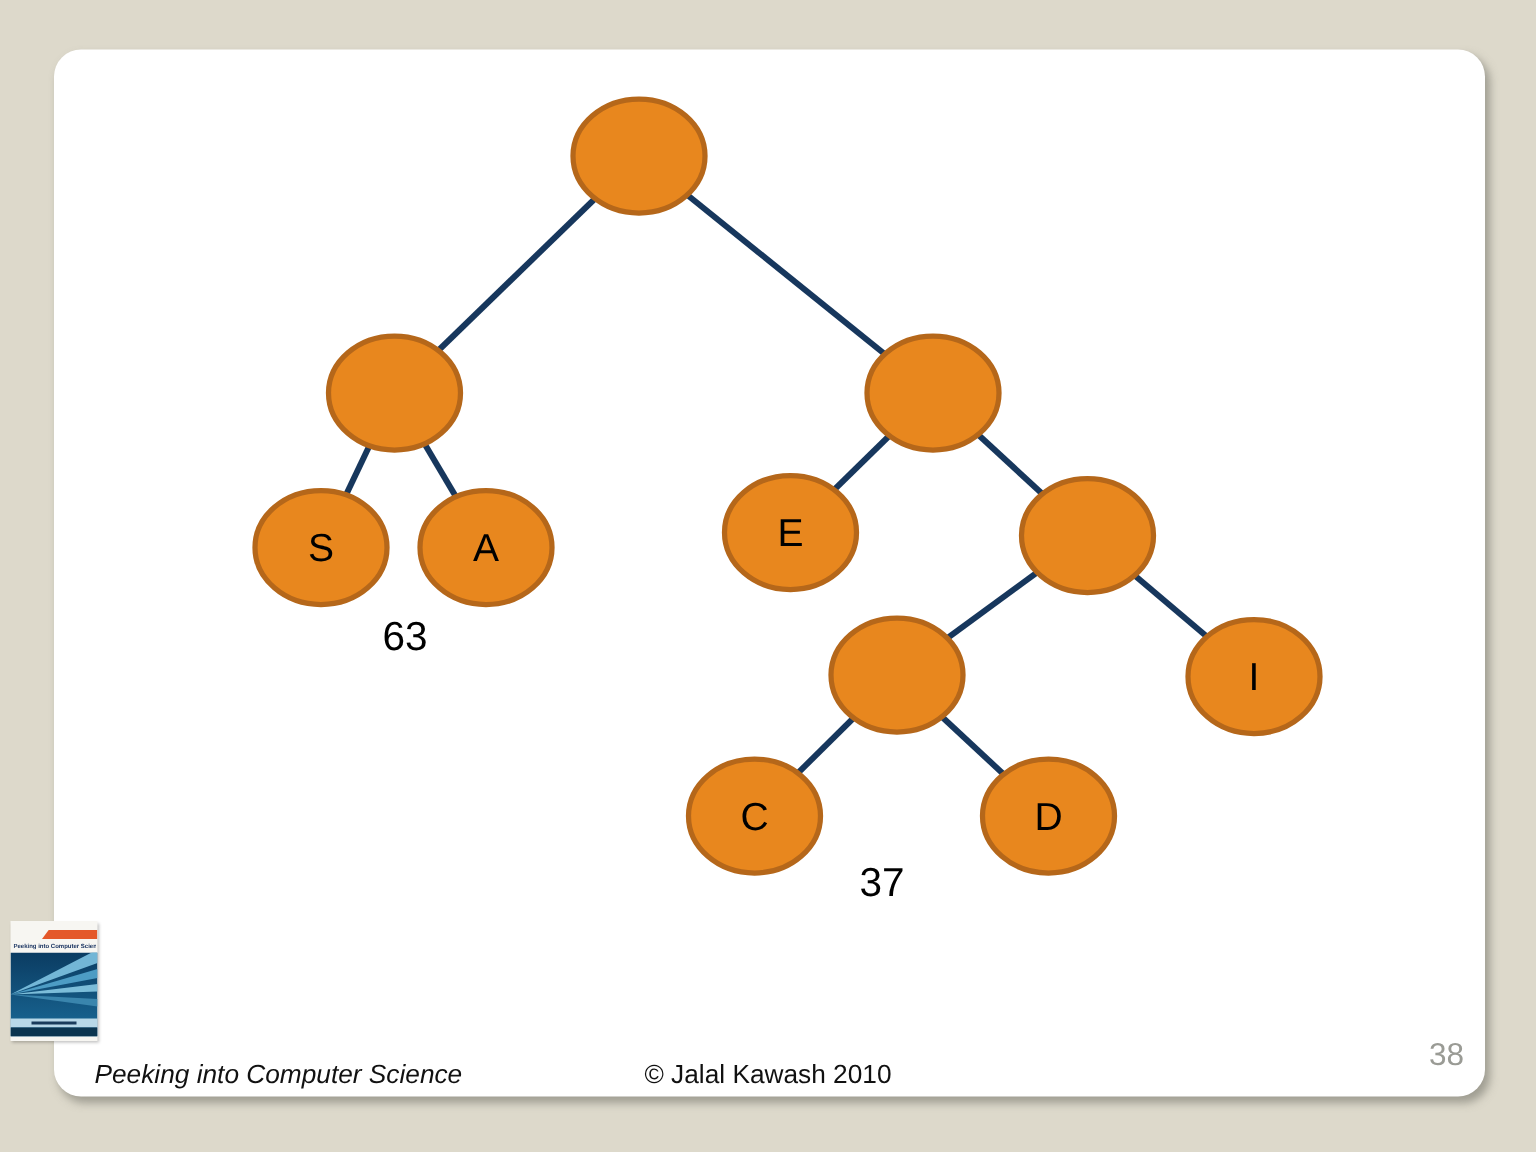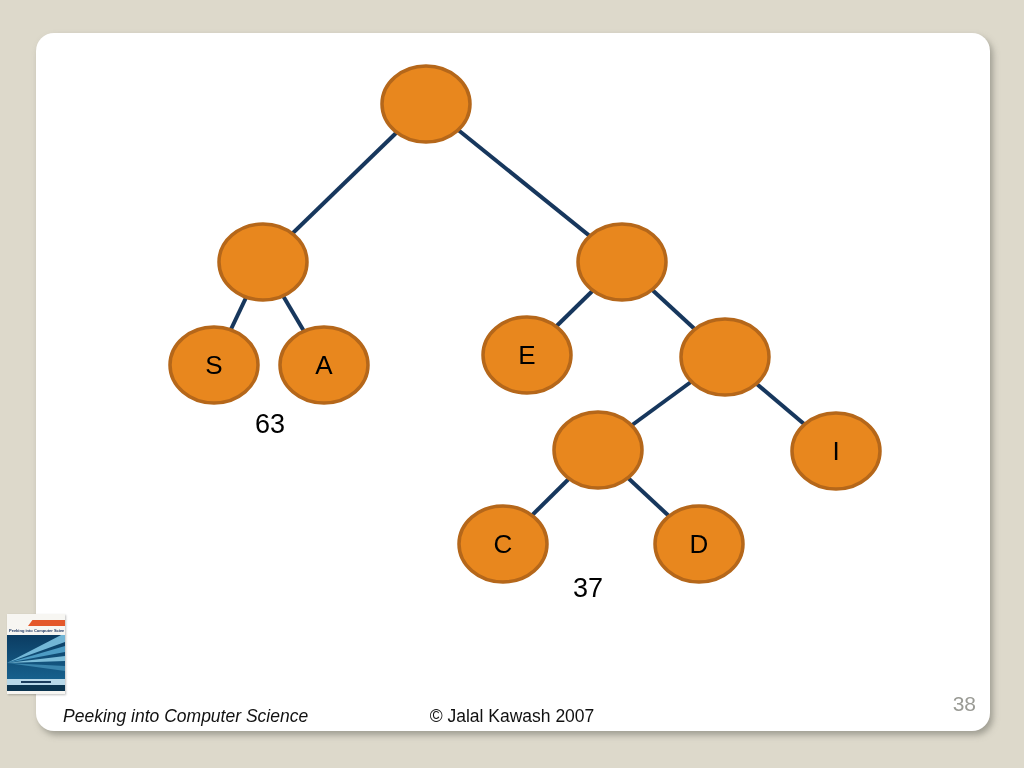--- a/index.html
+++ b/index.html
@@ -126,21 +126,21 @@
       <ellipse cx="503" cy="544" rx="44" ry="38" fill="#E8871E" stroke="#B5671A" stroke-width="3.5"></ellipse>
       <text x="503" y="553" text-anchor="middle" font-size="26">C</text>
       <ellipse cx="699" cy="544" rx="44" ry="38" fill="#E8871E" stroke="#B5671A" stroke-width="3.5"></ellipse>
       <text x="699" y="553" text-anchor="middle" font-size="26">D</text>
       <text x="270" y="433" text-anchor="middle" font-size="27">63</text>
       <text x="588" y="597" text-anchor="middle" font-size="27">37</text>
     </svg>
 
   <div class="footer-title">Peeking into Computer Science</div>
 
-  <div class="footer-copy">© Jalal Kawash 2007</div>
+  <div class="footer-copy">© Jalal Kawash 2010</div>
 
   <div class="page-number">38</div>
 
   <div class="book">
     <div class="book-stripe"></div>
     <div class="book-title">Peeking into Computer Science</div>
     <svg class="book-photo" width="58" height="56" viewBox="0 0 58 56">
       <defs>
         <linearGradient id="bkbg" x1="0" y1="0" x2="0" y2="1">
           <stop offset="0" stop-color="#0B3C62"></stop>

